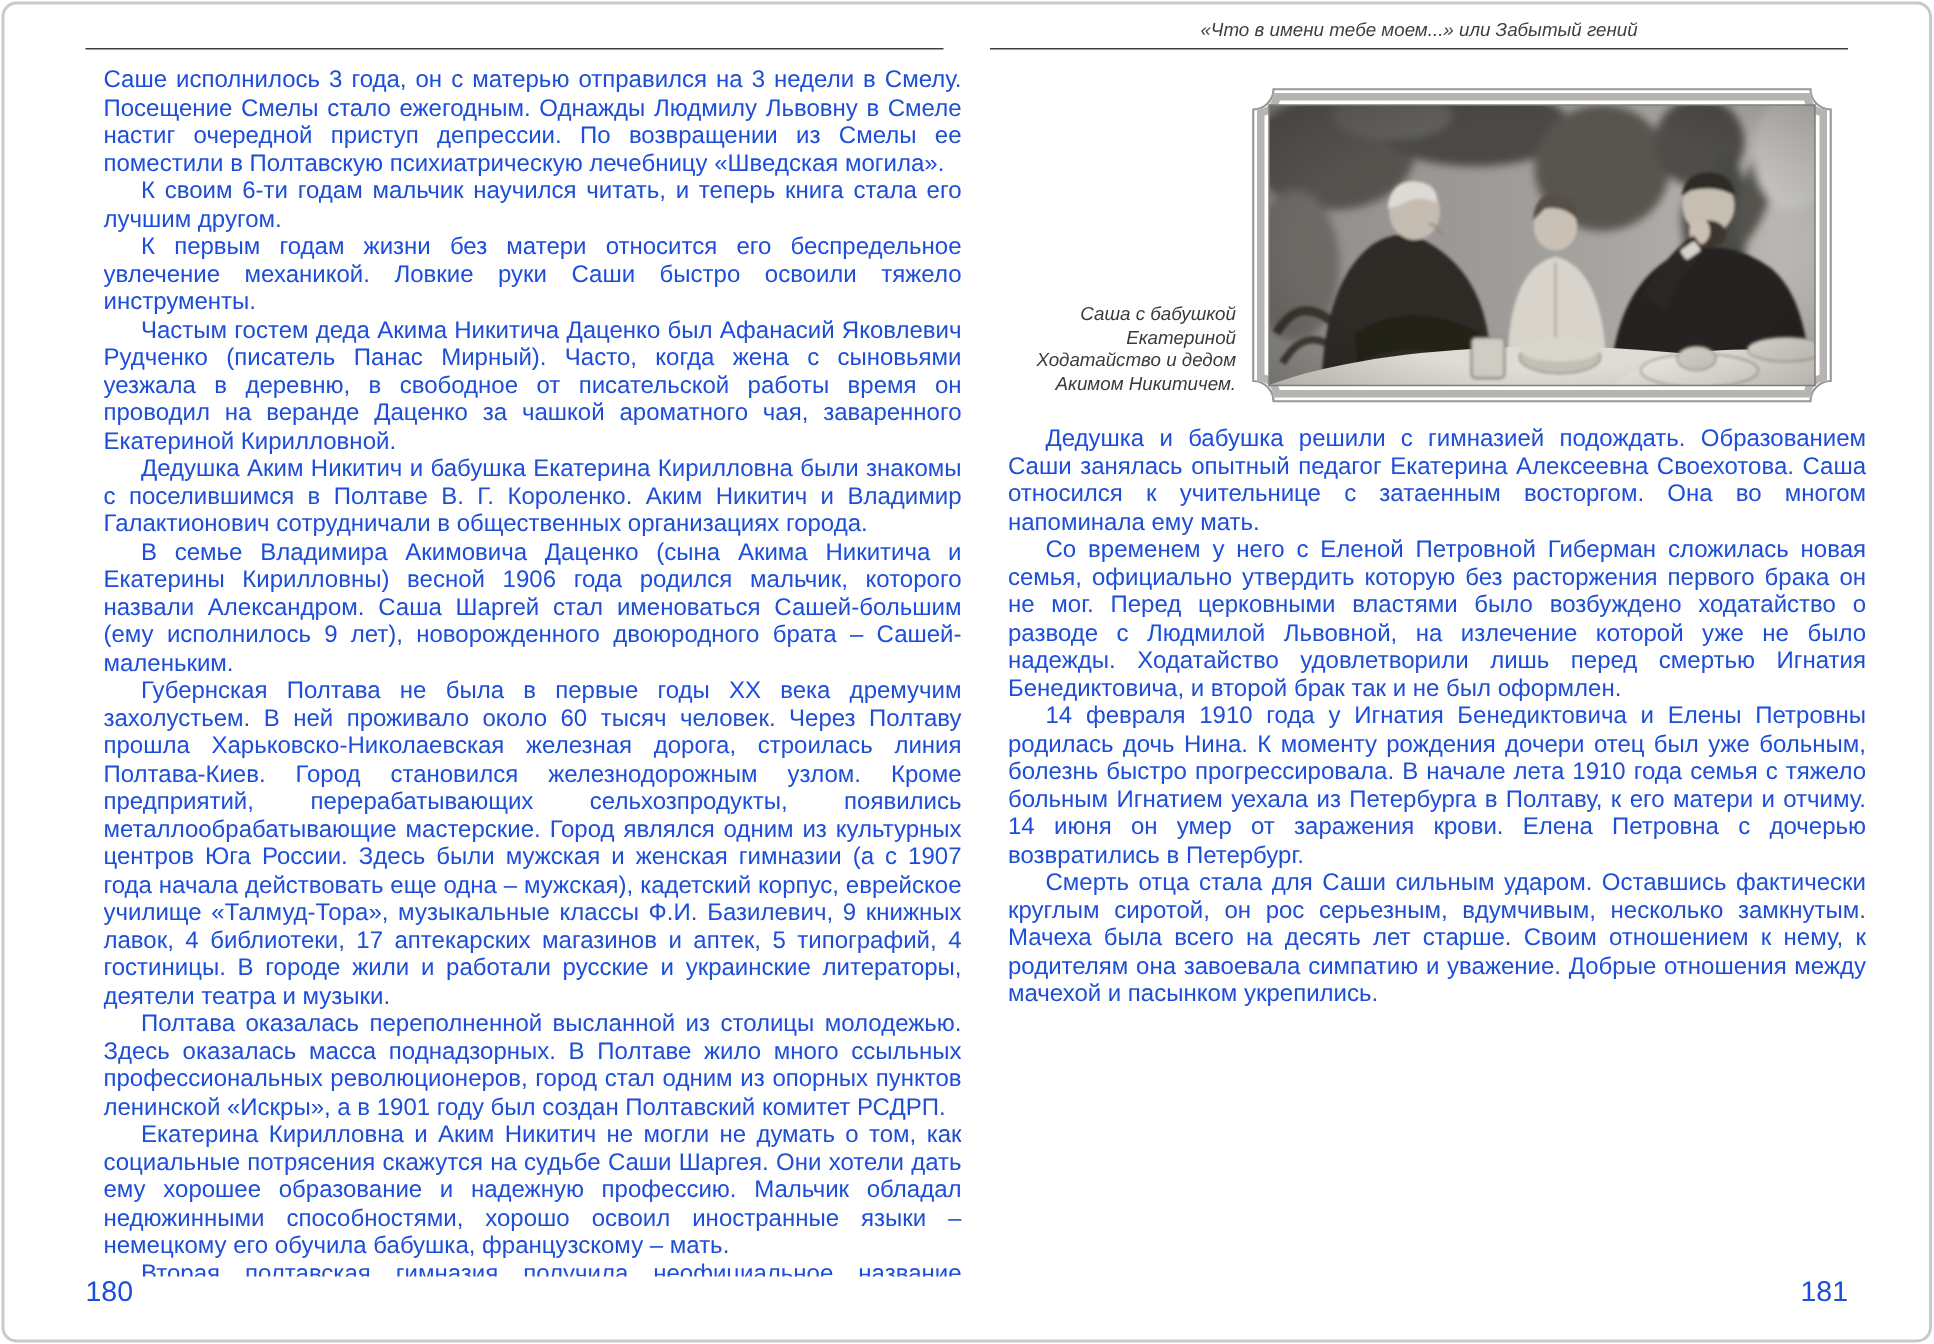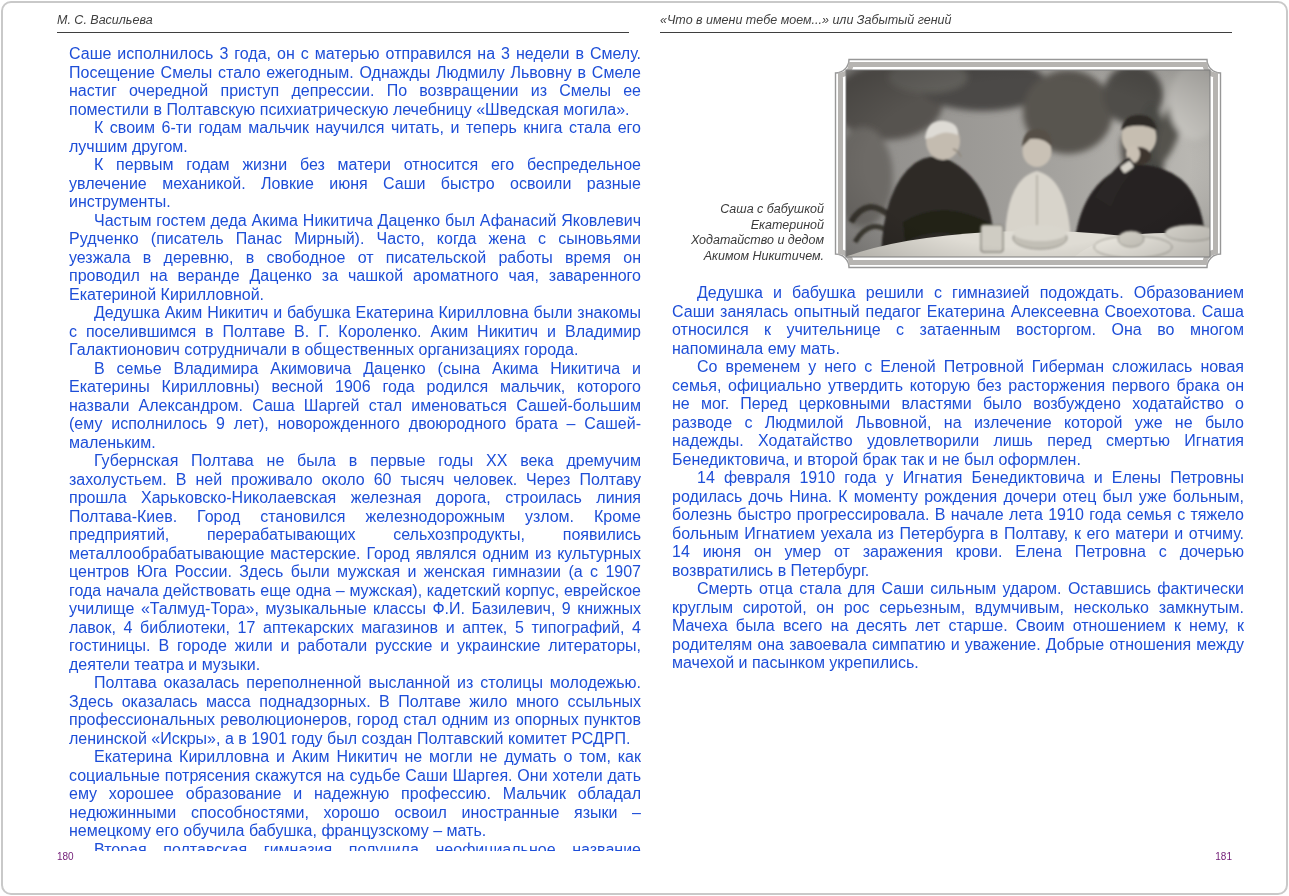--- a/index.html
+++ b/index.html
@@ -12,60 +12,59 @@
     position:absolute;inset:1px;border:2px solid #c9c9c9;border-radius:10px;
     pointer-events:none;
   }
   .page{position:absolute;top:0;width:572px;height:896px;}
   .page.left{left:57px;}
   .page.right{left:660px;}
   .running-head{
     position:absolute;top:13px;left:0;width:100%;
     font-style:italic;font-size:12.5px;color:#3f3f3f;white-space:nowrap;
   }
-  .page.right .running-head{text-align:left;}
+  .page.right .running-head{text-align:center;}
   .head-rule{
     position:absolute;top:32px;left:0;width:100%;
     border:none;border-top:1.4px solid #3f3f3f;margin:0;
   }
   .body-text{
     position:absolute;left:12px;width:572px;
     font-size:16px;line-height:18.5px;text-align:justify;color:#1d4ed8;
     overflow:hidden;
   }
   .page.left .body-text{top:45px;height:806px;}
   .page.right .body-text{top:284px;height:566px;}
   .body-text p{margin:0;text-indent:25px;}
   .body-text p.no-indent{text-indent:0;}
   .page-number{
-    position:absolute;top:851px;font-size:10px;color:#701a75;
+    position:absolute;top:851px;font-size:19px;color:#1d4ed8;
   }
   .page.left .page-number{left:0;}
   .page.right .page-number{right:0;text-align:left;}
   .photo-frame{
     position:absolute;left:173px;top:57px;width:390px;height:213px;
   }
   .photo-frame svg{display:block;width:390px;height:213px;}
   .photo-caption{
     position:absolute;left:24px;top:202px;width:140px;
     text-align:right;font-style:italic;font-size:12.5px;line-height:15.5px;color:#3a3a3a;
   }
 </style>
 </head>
 <body>
 
 <div class="outer-border"></div>
 
 <div class="page left">
-  <div class="running-head">М. С. Васильева</div>
   <hr class="head-rule">
   <div class="body-text">
     <p class="no-indent">Саше исполнилось 3 года, он с матерью отправился на 3 недели в Смелу. Посещение Смелы стало ежегодным. Однажды Людмилу Львовну в Смеле настиг очередной приступ депрессии. По возвращении из Смелы ее поместили в Полтавскую психиатрическую лечебницу «Шведская могила».</p>
     <p>К своим 6-ти годам мальчик научился читать, и теперь книга стала его лучшим другом.</p>
-    <p>К первым годам жизни без матери относится его беспредельное увлечение механикой. Ловкие июня Саши быстро освоили разные инструменты.</p>
+    <p>К первым годам жизни без матери относится его беспредельное увлечение механикой. Ловкие руки Саши быстро освоили тяжело инструменты.</p>
     <p>Частым гостем деда Акима Никитича Даценко был Афанасий Яковлевич Рудченко (писатель Панас Мирный). Часто, когда жена с сыновьями уезжала в деревню, в свободное от писательской работы время он проводил на веранде Даценко за чашкой ароматного чая, заваренного Екатериной Кирилловной.</p>
     <p>Дедушка Аким Никитич и бабушка Екатерина Кирилловна были знакомы с поселившимся в Полтаве В. Г. Короленко. Аким Никитич и Владимир Галактионович сотрудничали в общественных организациях города.</p>
     <p>В семье Владимира Акимовича Даценко (сына Акима Никитича и Екатерины Кирилловны) весной 1906 года родился мальчик, которого назвали Александром. Саша Шаргей стал именоваться Сашей-большим (ему исполнилось 9 лет), новорожденного двоюродного брата – Сашей-маленьким.</p>
     <p>Губернская Полтава не была в первые годы XX века дремучим захолустьем. В ней проживало около 60 тысяч человек. Через Полтаву прошла Харьковско-Николаевская железная дорога, строилась линия Полтава-Киев. Город становился железнодорожным узлом. Кроме предприятий, перерабатывающих сельхозпродукты, появились металлообрабатывающие мастерские. Город являлся одним из культурных центров Юга России. Здесь были мужская и женская гимназии (а с 1907 года начала действовать еще одна – мужская), кадетский корпус, еврейское училище «Талмуд-Тора», музыкальные классы Ф.И. Базилевич, 9 книжных лавок, 4 библиотеки, 17 аптекарских магазинов и аптек, 5 типографий, 4 гостиницы. В городе жили и работали русские и украинские литераторы, деятели театра и музыки.</p>
     <p>Полтава оказалась переполненной высланной из столицы молодежью. Здесь оказалась масса поднадзорных. В Полтаве жило много ссыльных профессиональных революционеров, город стал одним из опорных пунктов ленинской «Искры», а в 1901 году был создан Полтавский комитет РСДРП.</p>
     <p>Екатерина Кирилловна и Аким Никитич не могли не думать о том, как социальные потрясения скажутся на судьбе Саши Шаргея. Они хотели дать ему хорошее образование и надежную профессию. Мальчик обладал недюжинными способностями, хорошо освоил иностранные языки – немецкому его обучила бабушка, французскому – мать.</p>
     <p>Вторая полтавская гимназия получила неофициальное название «дворянской», а Саша Шаргей принадлежал к мещанскому сословию.</p>
   </div>
   <div class="page-number">180</div>
 </div>

